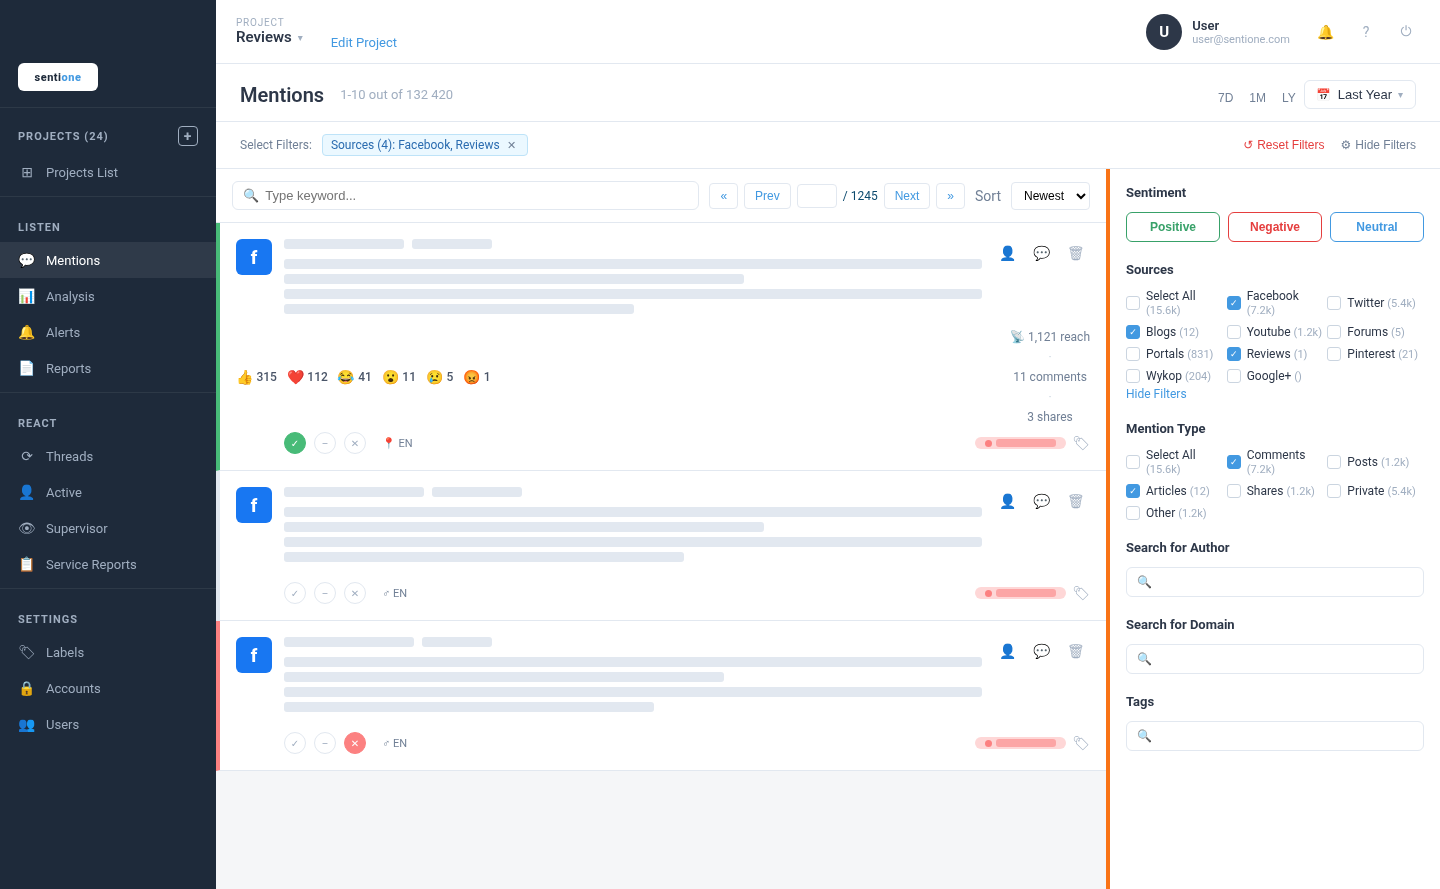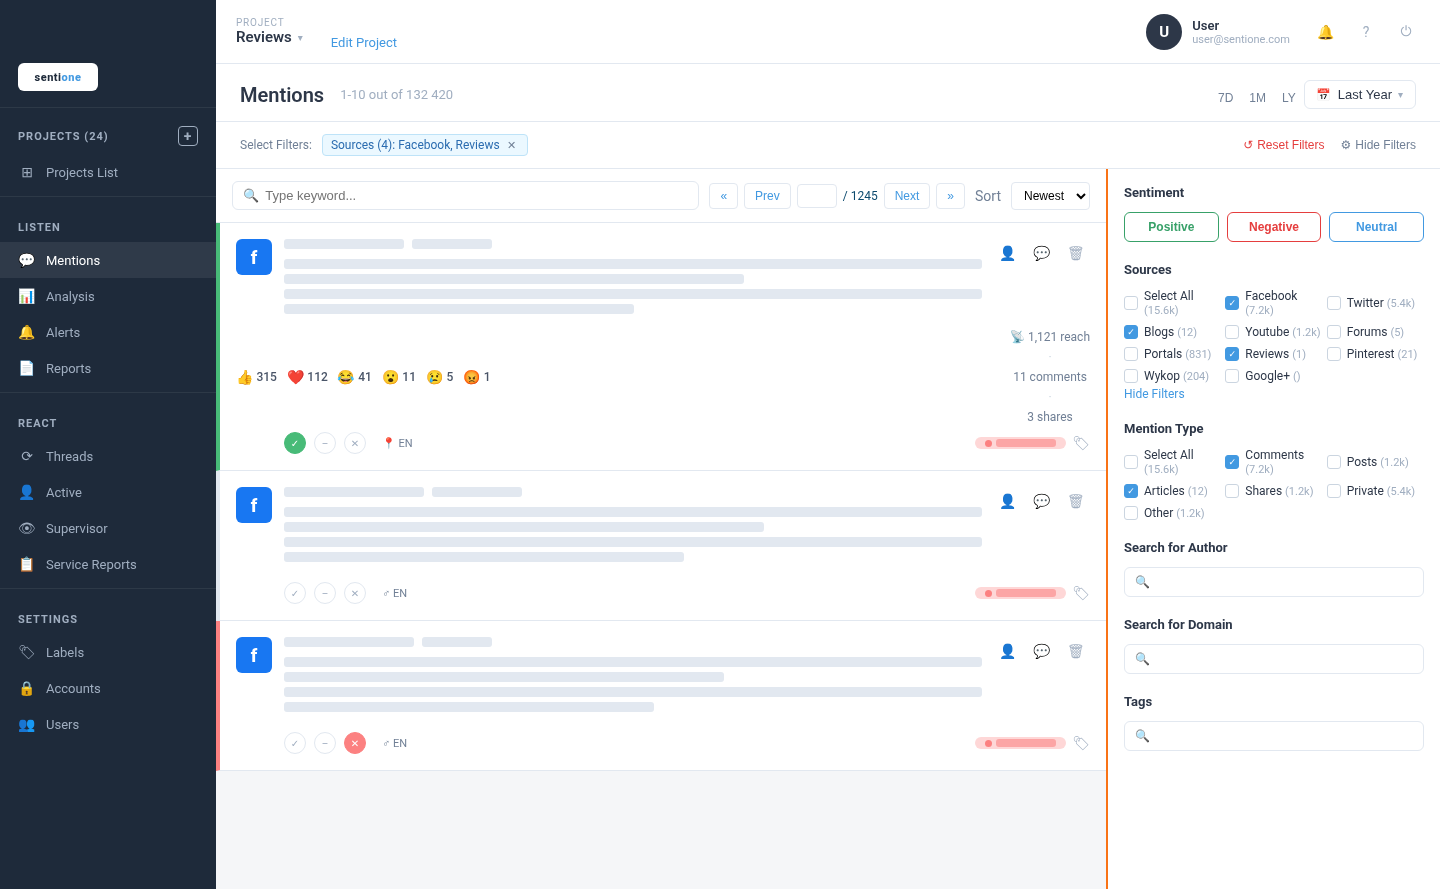--- a/index.html
+++ b/index.html
@@ -476,21 +476,21 @@
       display: flex; align-items: center; gap: 4px;
     }
     .label-tag .dot { width: 7px; height: 7px; border-radius: 50%; background: #fc8181; }
     .tag-icon { cursor: pointer; color: #a0aec0; font-size: 14px; }
 
     
     #right-panel {
       width: 334px;
       min-width: 334px;
       background: #fff;
-      border-left: 2px solid #f97316;
+      border-left: 4px solid #f97316;
       overflow-y: auto;
       padding: 16px;
     }
 
     .filter-section { margin-bottom: 20px; }
     .filter-section-title {
       font-size: 13px;
       font-weight: 700;
       color: #2d3748;
       margin-bottom: 12px;

